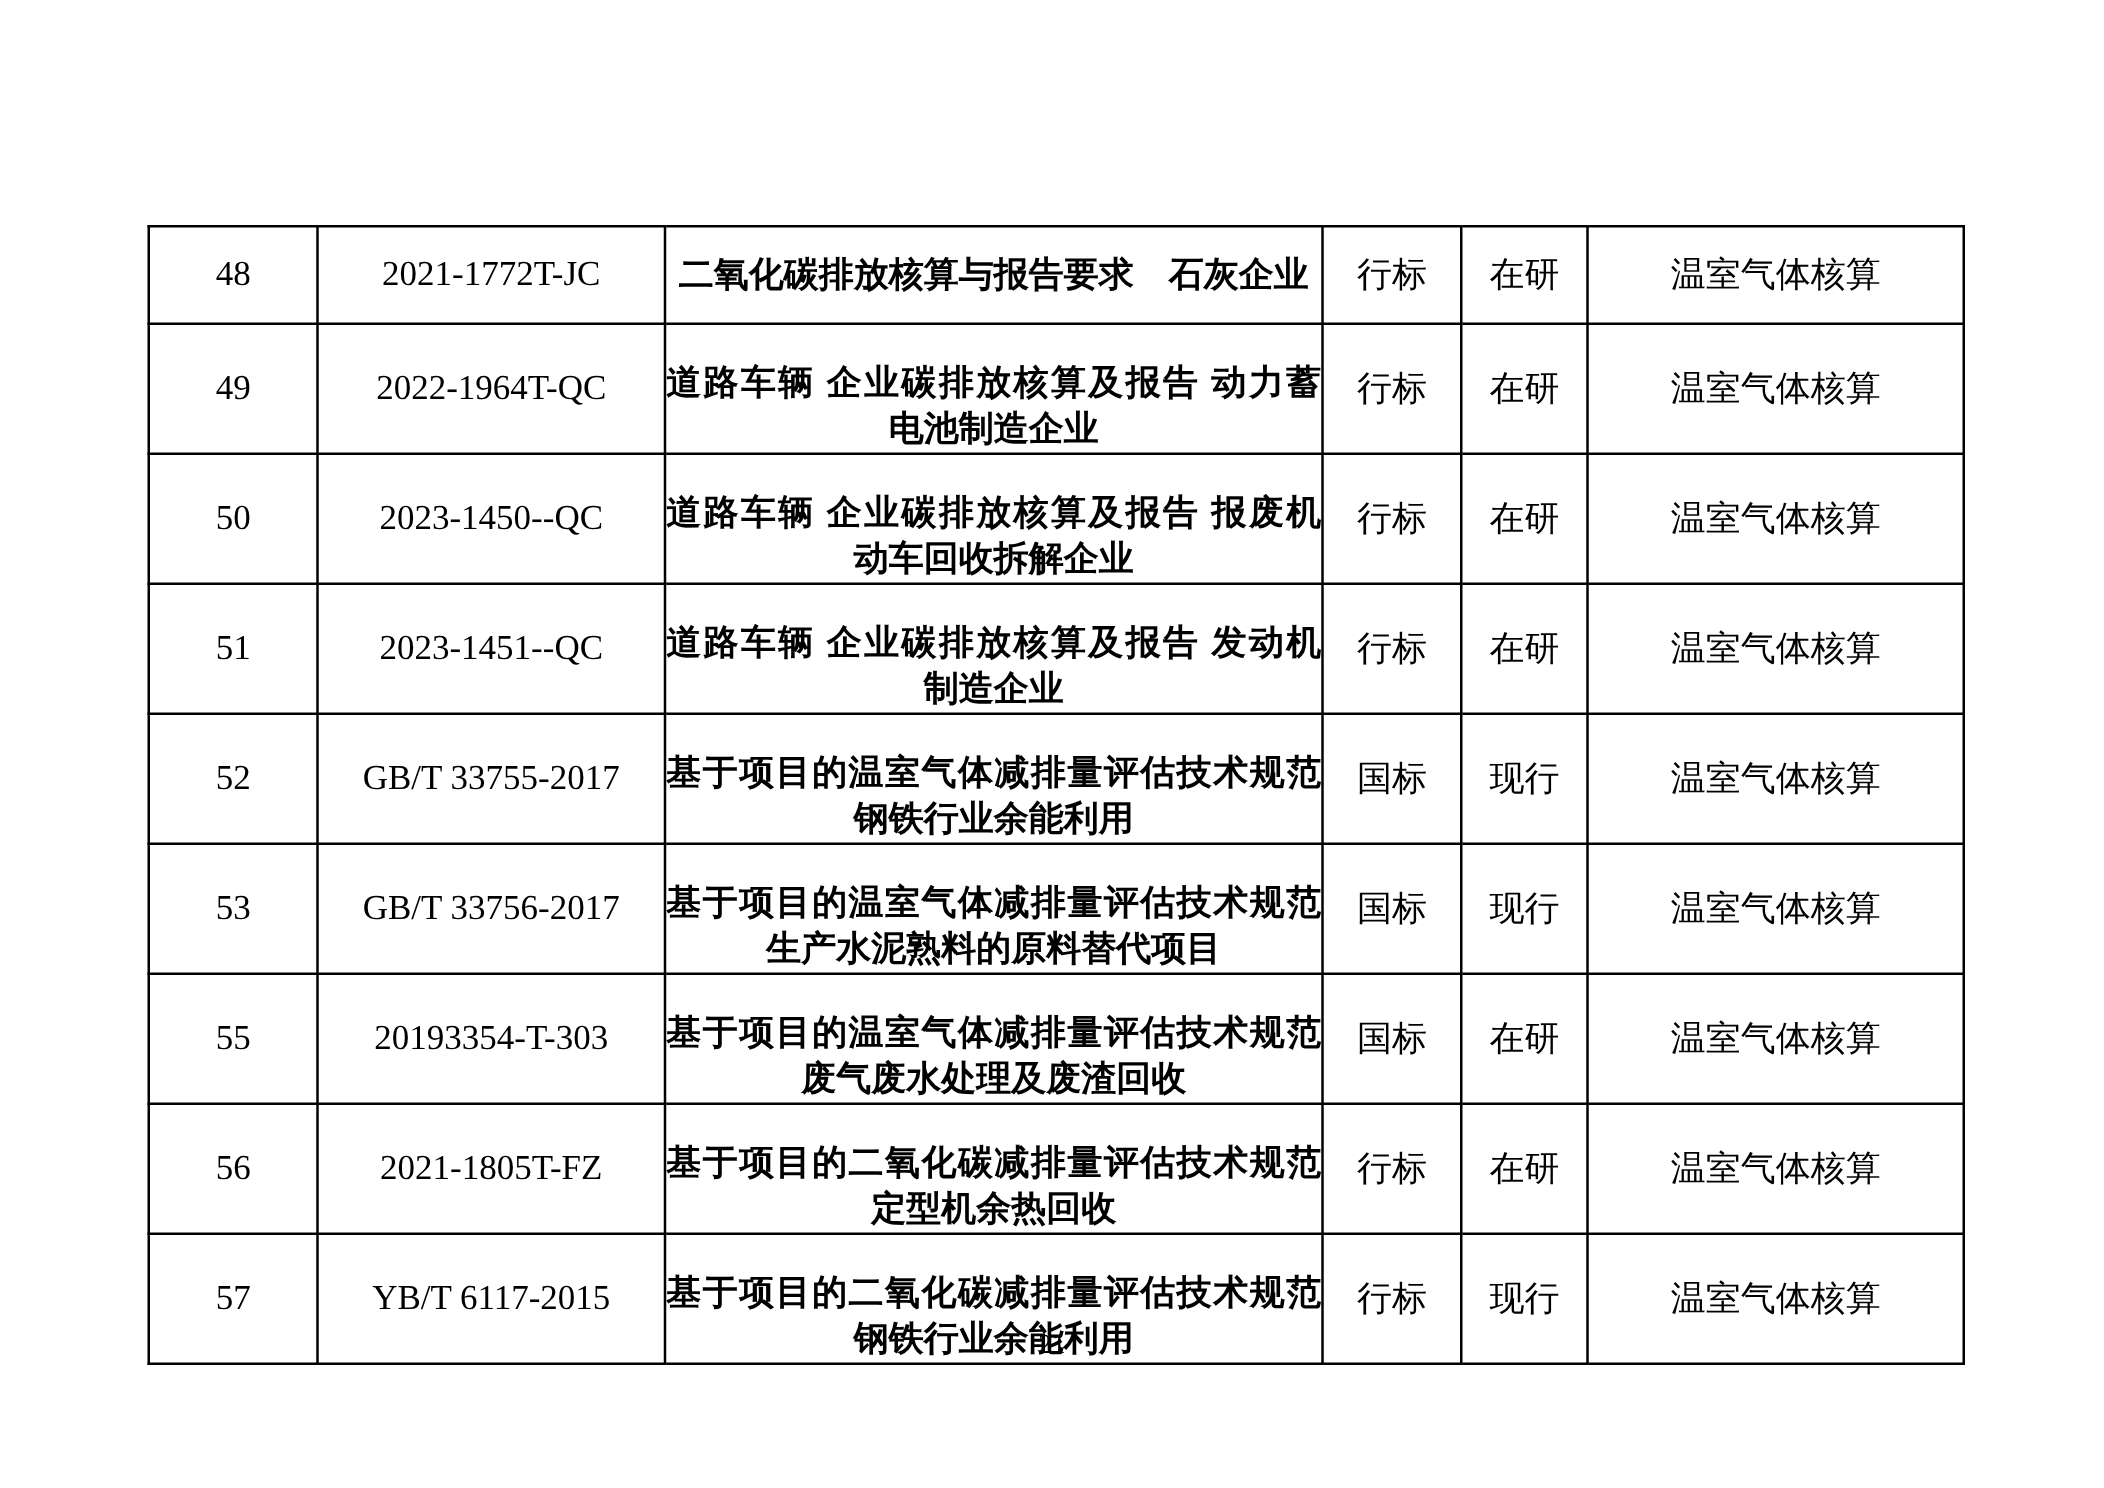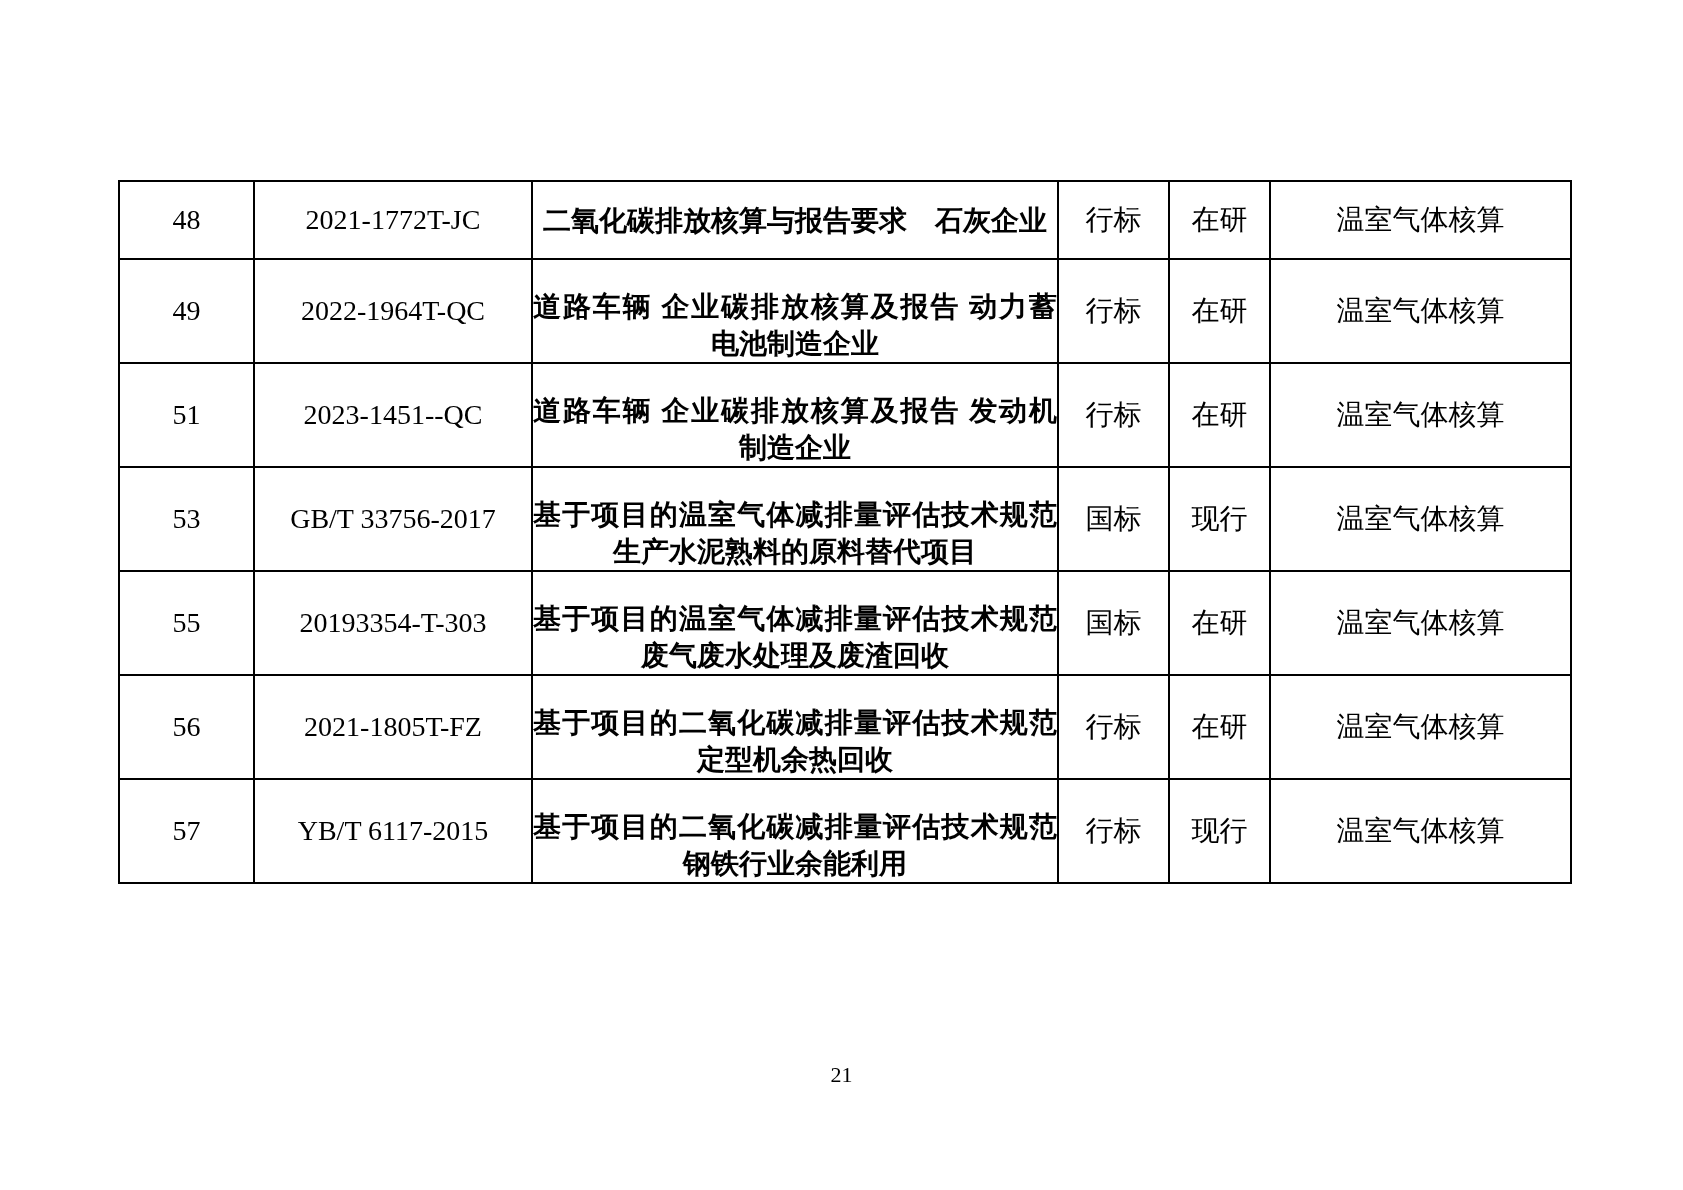--- a/index.html
+++ b/index.html
@@ -67,28 +67,50 @@
         <td>2022-1964T-QC</td>
         <td class="title-cell">
           <div class="t-line just">道路车辆 企业碳排放核算及报告 动力蓄</div>
           <div class="t-line">电池制造企业</div>
         </td>
         <td>行标</td>
         <td>在研</td>
         <td>温室气体核算</td>
       </tr>
       <tr>
+        <td>50</td>
+        <td>2023-1450--QC</td>
+        <td class="title-cell">
+          <div class="t-line just">道路车辆 企业碳排放核算及报告 报废机</div>
+          <div class="t-line">动车回收拆解企业</div>
+        </td>
+        <td>行标</td>
+        <td>在研</td>
+        <td>温室气体核算</td>
+      </tr>
+      <tr>
         <td>51</td>
         <td>2023-1451--QC</td>
         <td class="title-cell">
           <div class="t-line just">道路车辆 企业碳排放核算及报告 发动机</div>
           <div class="t-line">制造企业</div>
         </td>
         <td>行标</td>
         <td>在研</td>
+        <td>温室气体核算</td>
+      </tr>
+      <tr>
+        <td>52</td>
+        <td>GB/T 33755-2017</td>
+        <td class="title-cell">
+          <div class="t-line just">基于项目的温室气体减排量评估技术规范</div>
+          <div class="t-line">钢铁行业余能利用</div>
+        </td>
+        <td>国标</td>
+        <td>现行</td>
         <td>温室气体核算</td>
       </tr>
       <tr>
         <td>53</td>
         <td>GB/T 33756-2017</td>
         <td class="title-cell">
           <div class="t-line just">基于项目的温室气体减排量评估技术规范</div>
           <div class="t-line">生产水泥熟料的原料替代项目</div>
         </td>
         <td>国标</td>

